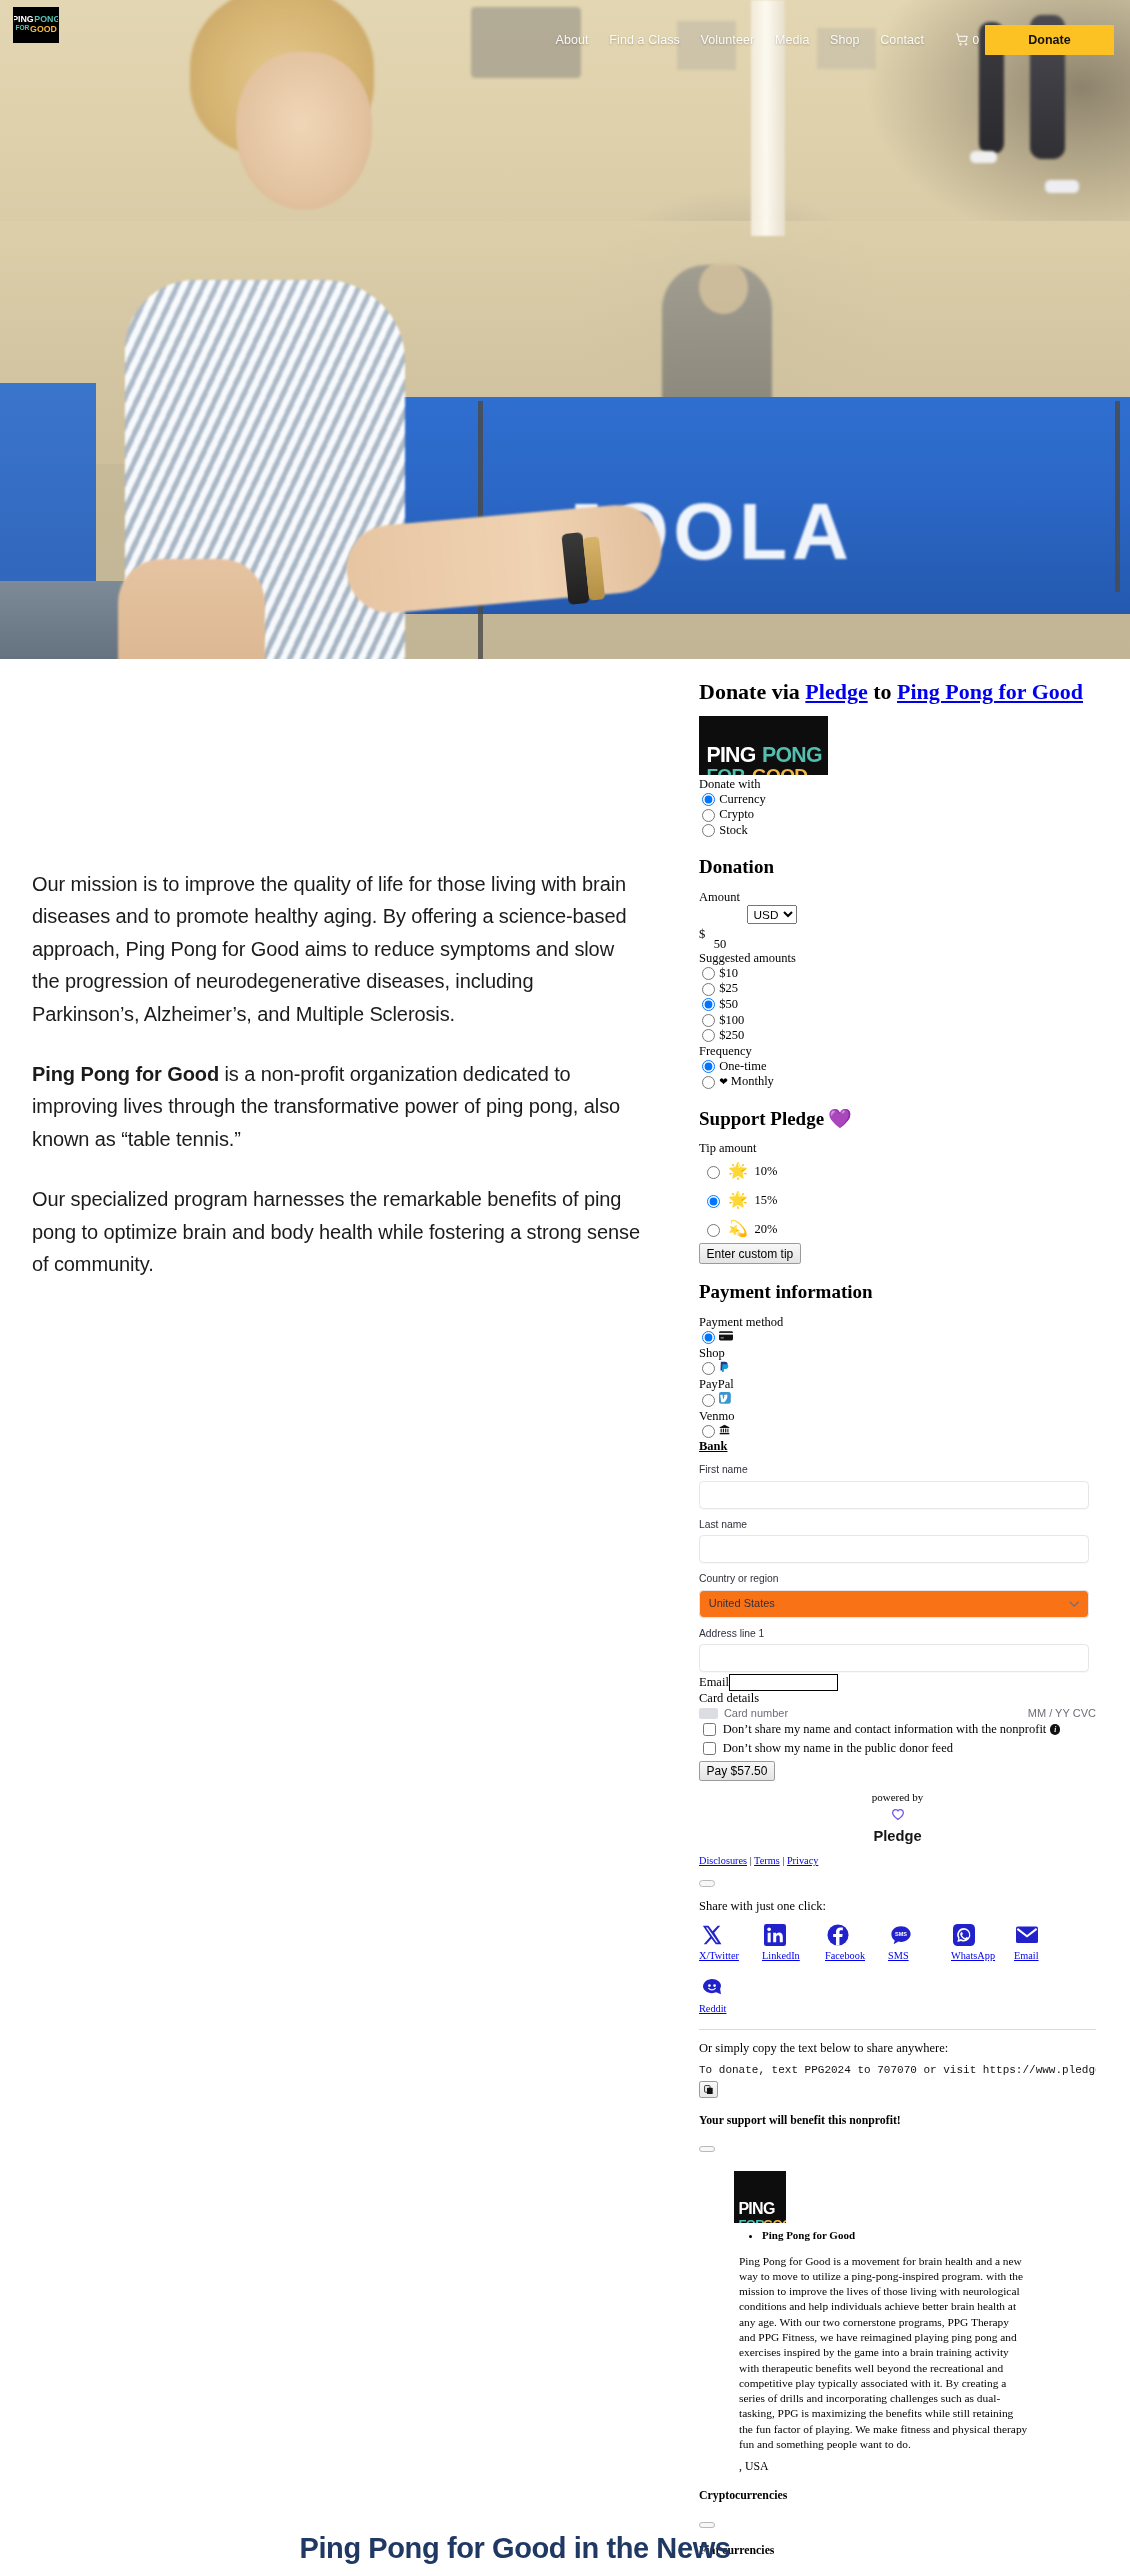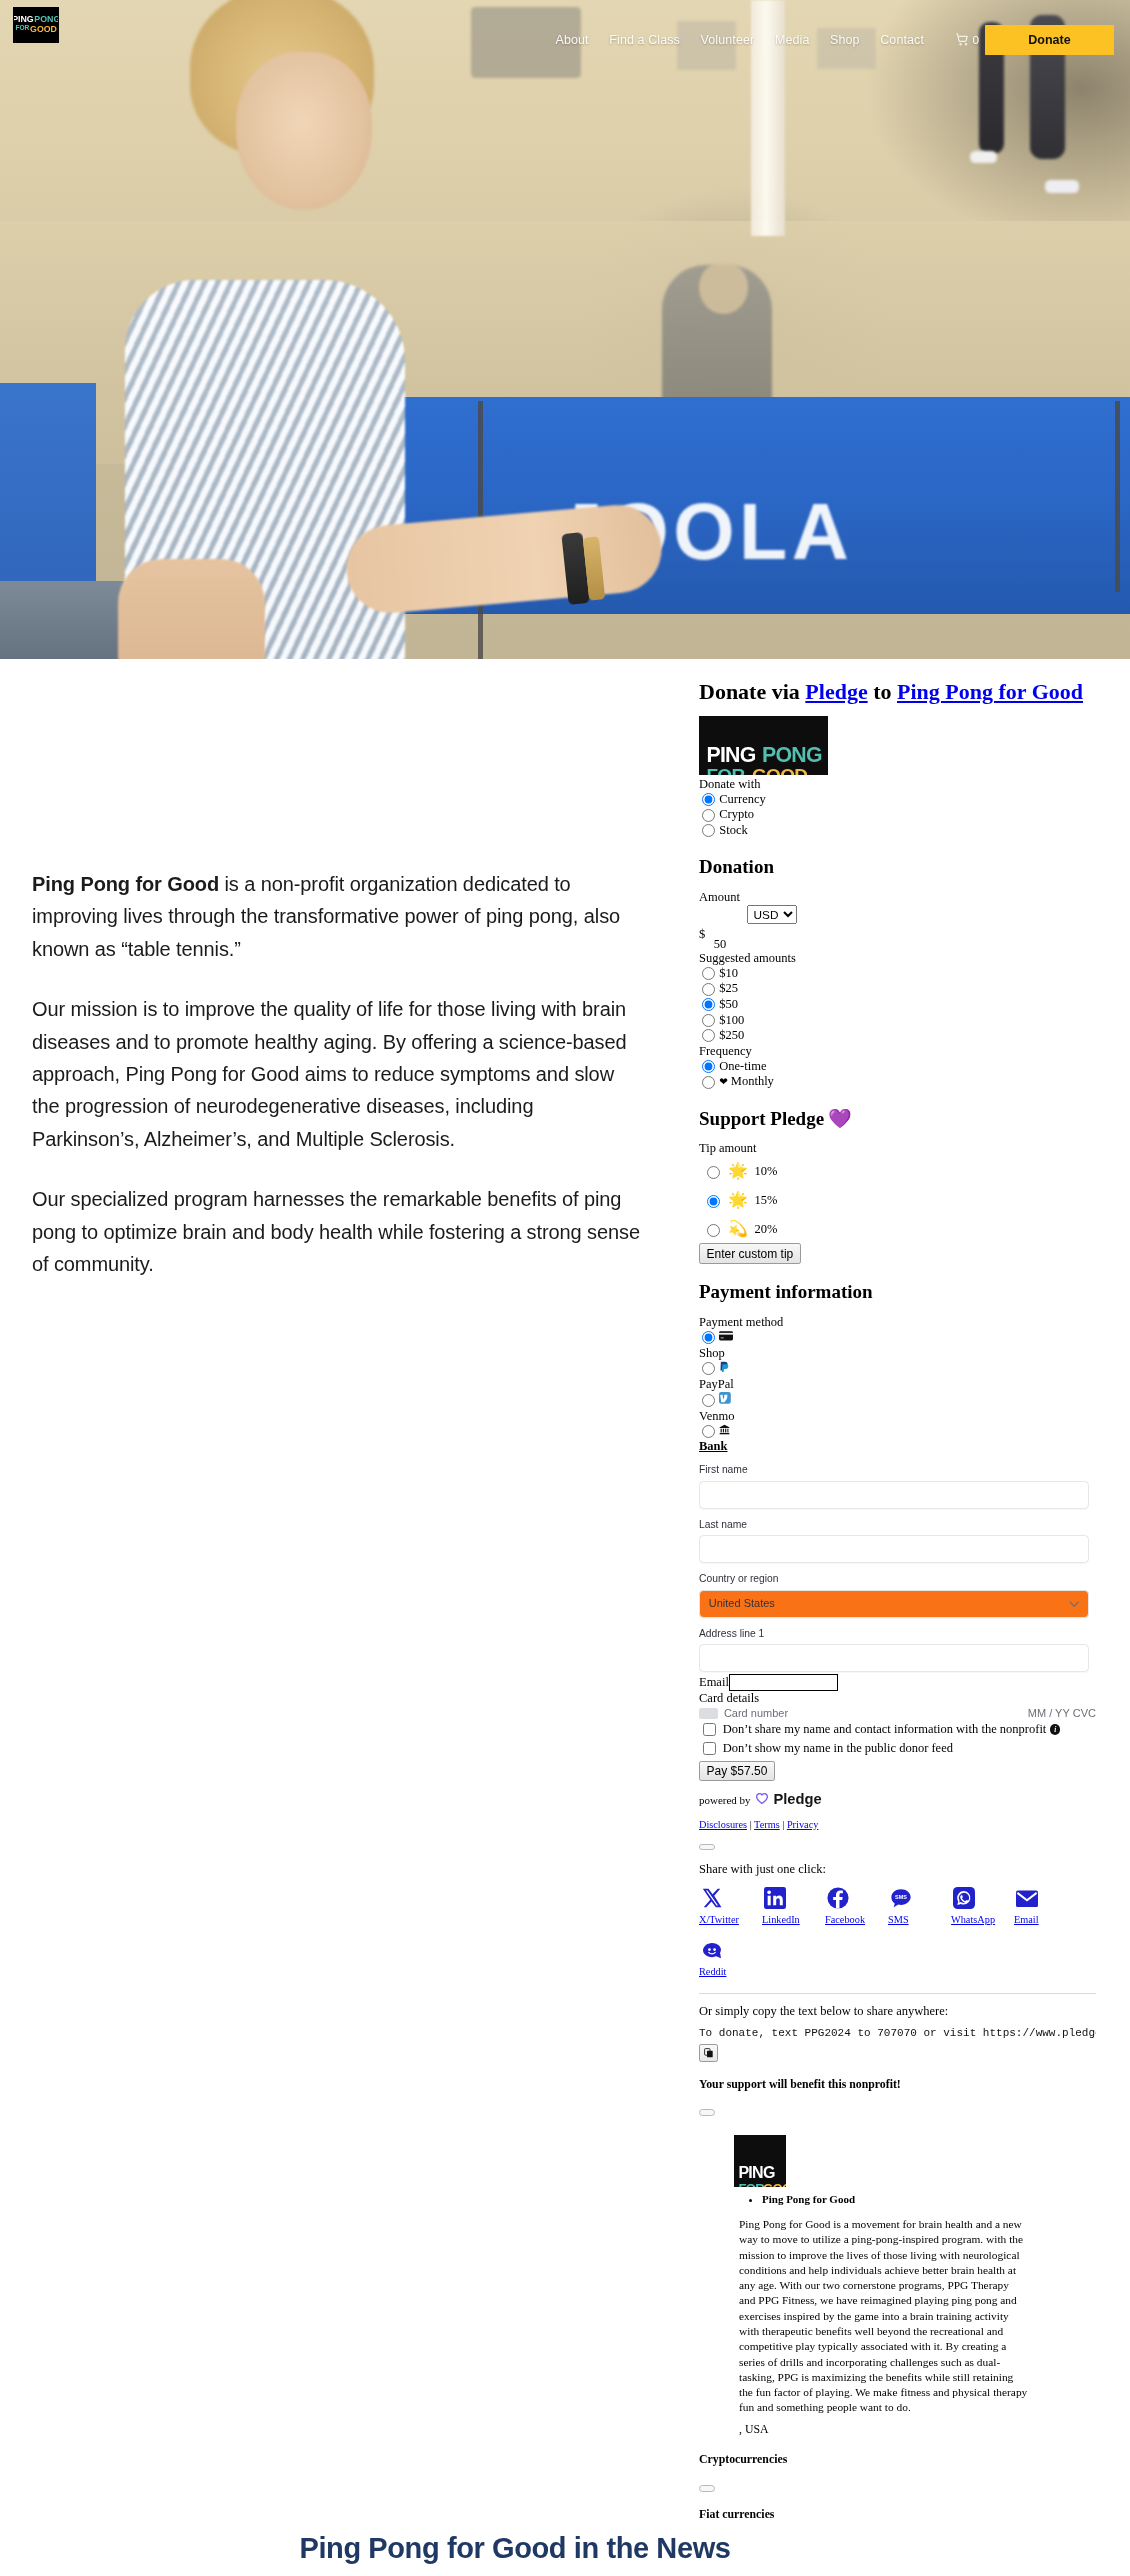--- a/index.html
+++ b/index.html
@@ -193,21 +193,21 @@
   }
   .card-chip { width:19px; height:11.8px; background:#dcdde2; border-radius:2.2px; }
   .card-right { margin-left:auto; color:#6d6e78; display:flex; gap:3px; }
   .chk-row { display:flex; align-items:center; gap:3.7px; line-height:1.3; }
   .info-dot {
     display:inline-flex; align-items:center; justify-content:center;
     width:10.3px; height:10.3px; border-radius:50%; background:#111; color:#fff;
     font-family:"Liberation Serif", serif; font-size:7.4px; font-weight:bold; font-style:italic;
     vertical-align:middle;
   }
-  .powered { margin-top:10.3px; display:flex; align-items:center; gap:4.4px; font-size:11px; }
+  .powered { margin-top:10.3px; display:flex; align-items:center; gap:4.4px; font-size:11px;flex-direction:column; }
   .pledge-word { font-family:"Liberation Sans", sans-serif; font-weight:bold; font-size:14.7px; color:#161616; }
   .legal { margin-top:10.3px; font-size:10.3px; }
   .legal a { color:#0000ee; }
   .pill { width:16px; height:6.6px; border:0.7px solid #b9b9b9; border-radius:4.4px; background:#f7f7f7; }
   .share-label { margin:11.8px 0 8.8px 0; font-size:12.5px; }
   .share-grid { display:flex; gap:0; flex-wrap:wrap; }
   .share-item { width:63px; display:flex; flex-direction:column; align-items:flex-start; gap:2.2px; margin-bottom:10.3px; }
   .share-item a { font-size:10.3px; color:#0000ee; }
   .share-ico { width:26.5px; height:26.5px; display:flex; align-items:center; justify-content:center; }
   .hr { border:none; border-top:1.5px solid #d9d9d9; margin:4.4px 0 10.3px 0; }
@@ -308,24 +308,24 @@
           <circle cx="18" cy="20" r="1.3"></circle>
       </svg>
     </span>
     <span>0</span>
   </div>
 
   <button class="donate-btn">Donate</button>
 </div>
 
 <div class="left-col">
+  <p>Our mission is to improve the quality of life for those living with brain diseases and to promote healthy aging.  By offering a science-based approach, Ping Pong for Good aims to reduce symptoms and slow the progression of neurodegenerative diseases, including Parkinson’s, Alzheimer’s, and Multiple Sclerosis.</p>
   <p>
     <b>Ping Pong for Good</b><span>  is a non-profit organization dedicated to improving lives through the transformative power of ping pong, also known as “table tennis.”</span>
   </p>
-  <p>Our mission is to improve the quality of life for those living with brain diseases and to promote healthy aging.  By offering a science-based approach, Ping Pong for Good aims to reduce symptoms and slow the progression of neurodegenerative diseases, including Parkinson’s, Alzheimer’s, and Multiple Sclerosis.</p>
   <p>Our specialized program harnesses the remarkable benefits of ping pong to optimize brain and body health while fostering a strong sense of community.</p>
 </div>
 
 <div class="widget">
 
   <h1><span>Donate via </span><a href="#">Pledge</a><span> to </span><a href="#">Ping Pong for Good</a></h1>
 
   <div class="w-logo">
     <div class="l1">PING</div>
     <div class="l2">PONG</div>

